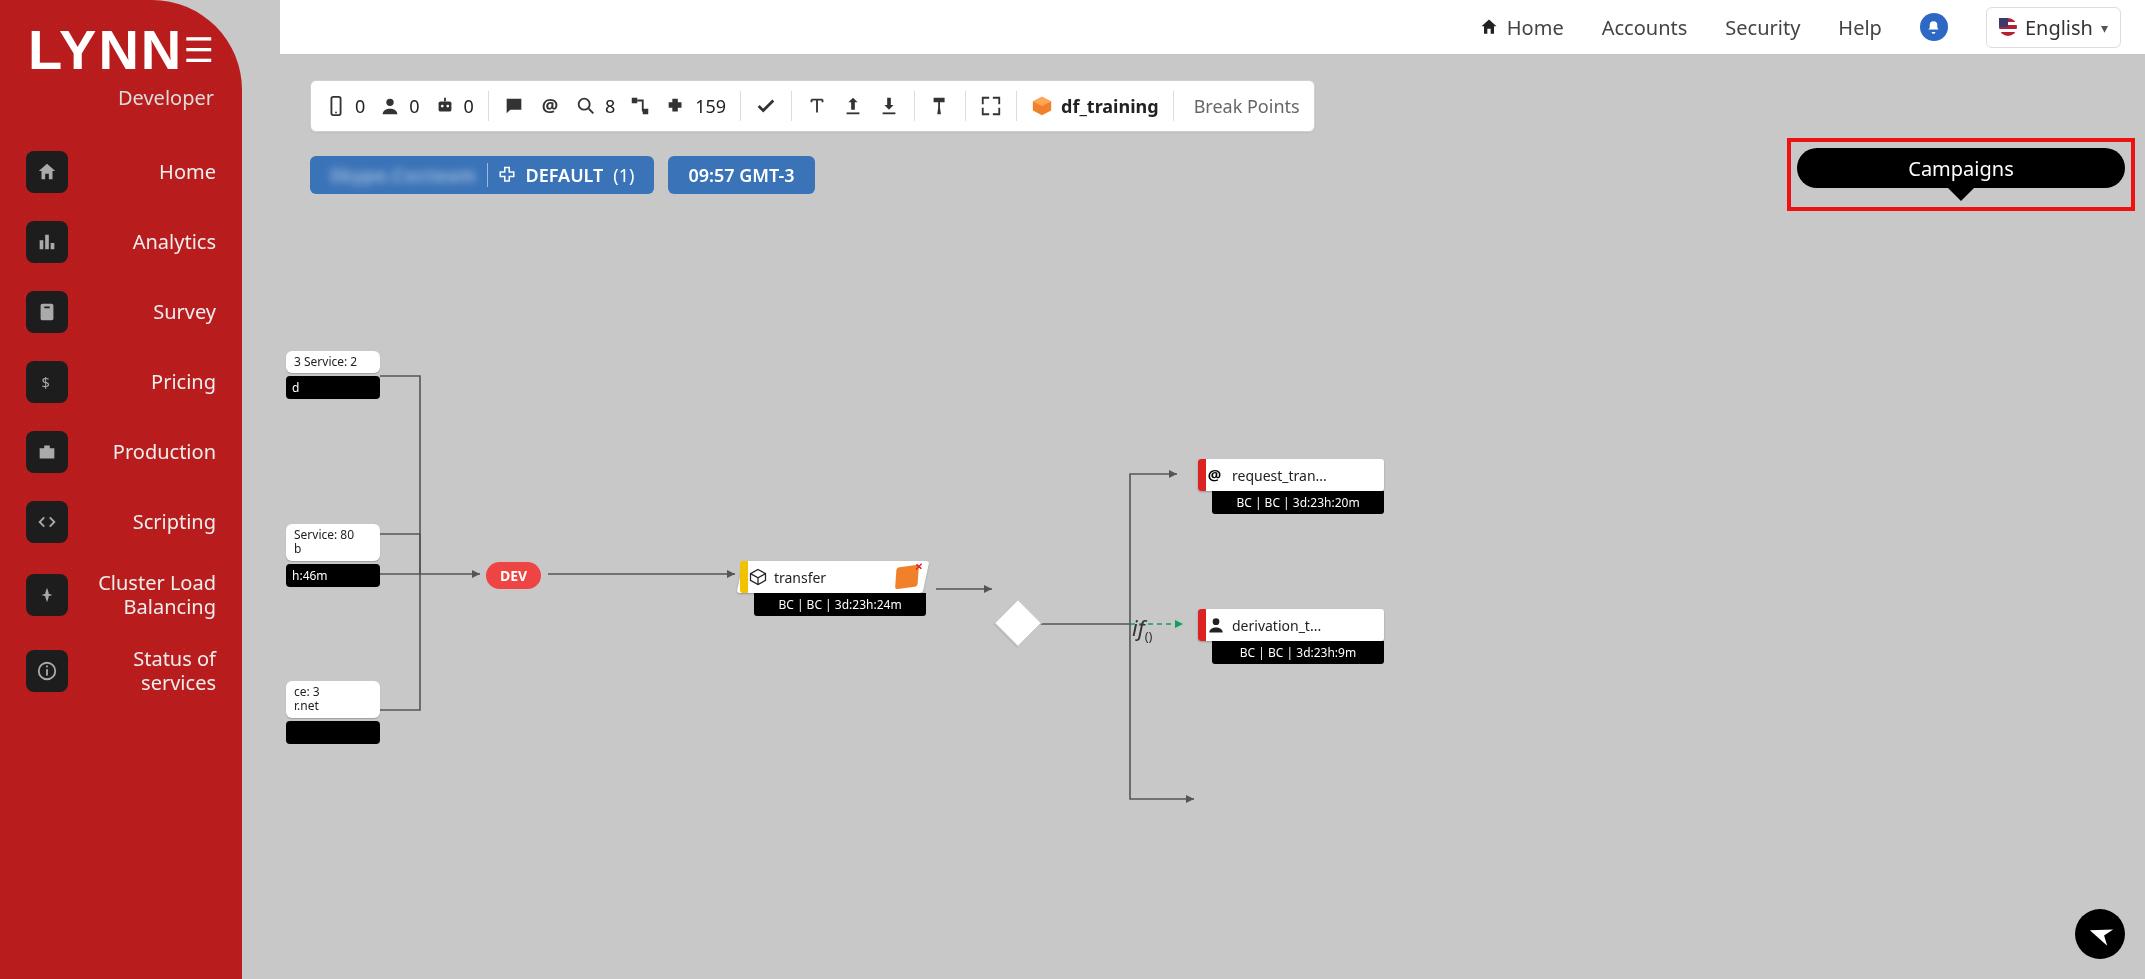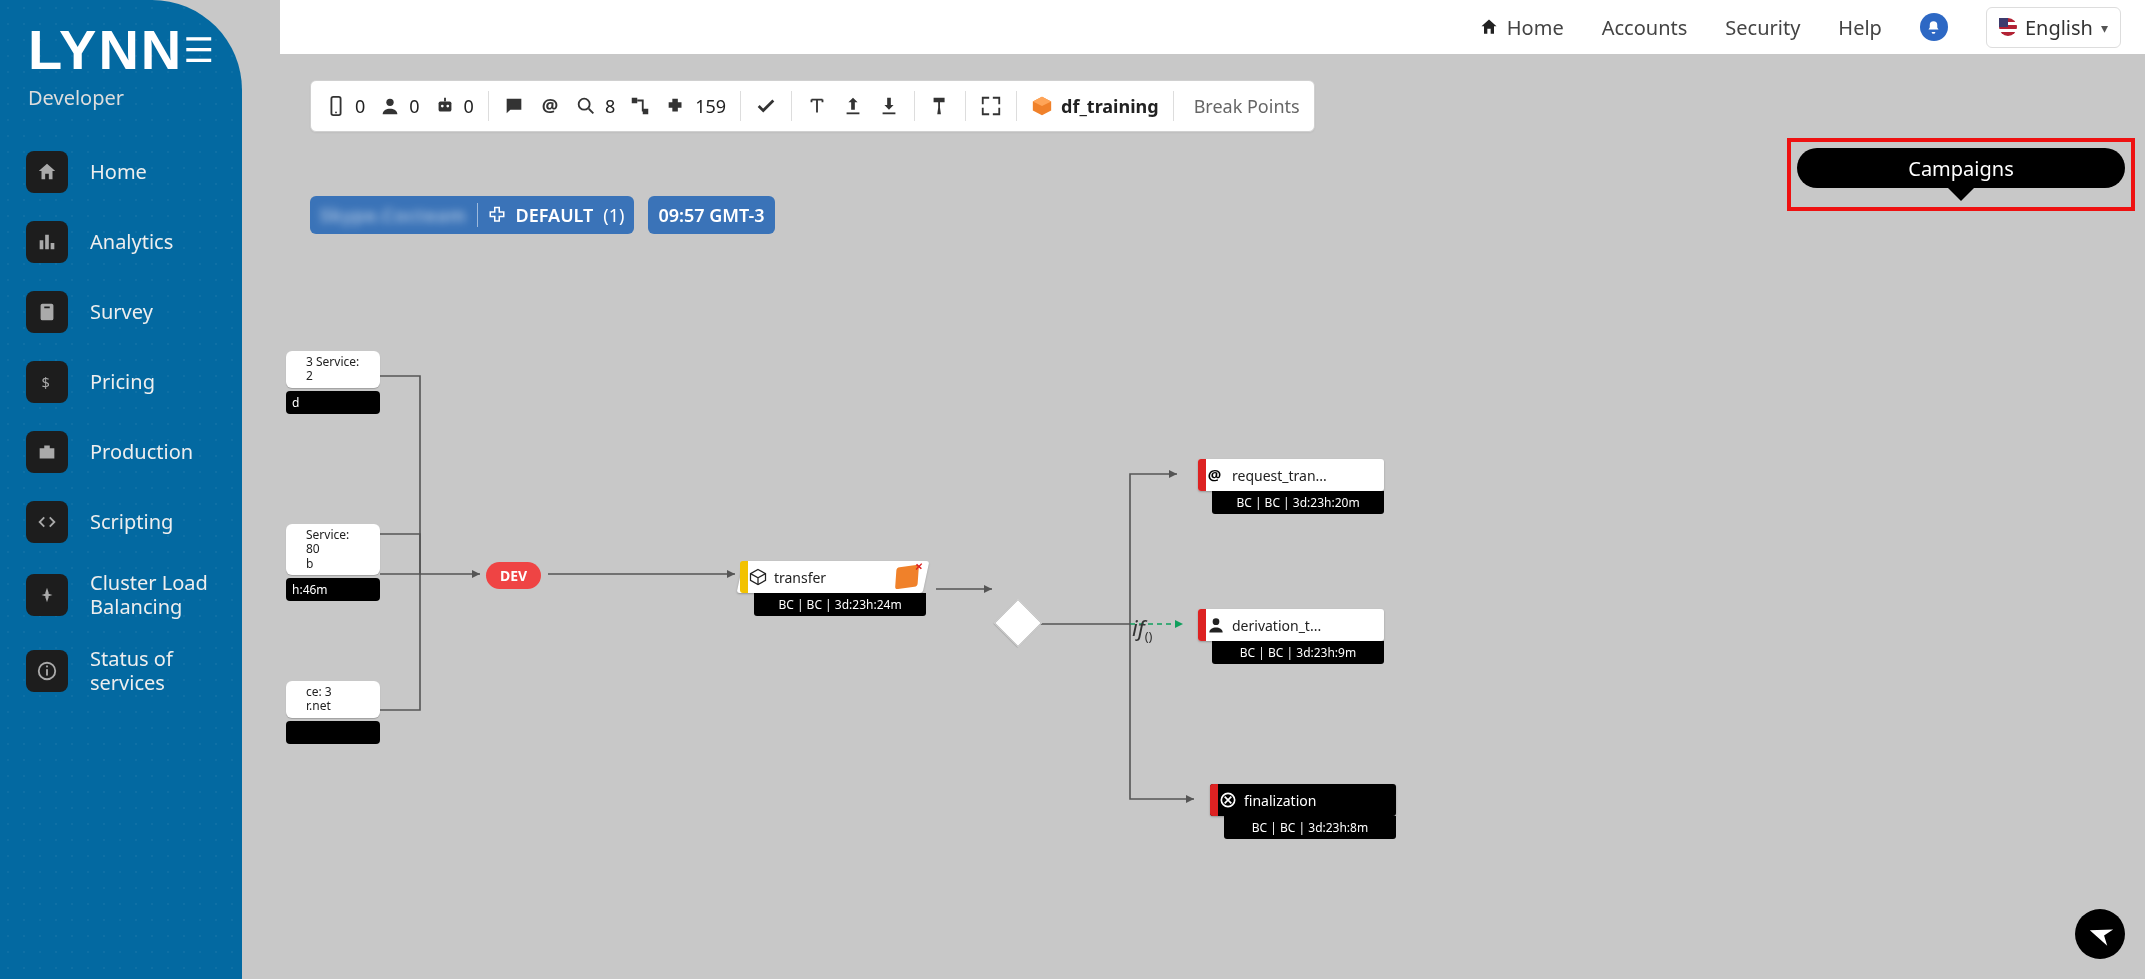--- a/index.html
+++ b/index.html
@@ -1,19 +1,19 @@
 <!DOCTYPE html>
 <html><head>
 <meta charset="utf-8">
 <style>
 * { margin: 0; padding: 0; box-sizing: border-box; font-family: system-ui, -apple-system, 'Segoe UI', Roboto, sans-serif; }
 html, body { width: 2145px; height: 979px; overflow: hidden; background: #c8c8c8; }
 
 
-.sidebar { position: absolute; left: 0; top: 0; width: 242px; height: 100%; background: #0369a1; color: #fff; border-top-right-radius: 90px; overflow: hidden; }
+.sidebar { position: absolute; left: 0; top: 0; width: 242px; height: 100%; background: #b91c1c; color: #fff; border-top-right-radius: 90px; overflow: hidden; text-align: right; }
 .sidebar::before { content: ""; position: absolute; inset: 0; background-image: radial-gradient(circle, rgba(255,255,255,0.08) 1px, transparent 1px); background-size: 16px 16px; opacity: 0.6; }
 .brand { position: relative; display: flex; align-items: center; justify-content: space-between; padding: 22px 28px 6px 28px; }
 .brand-logo { font-size: 56px; font-weight: 800; letter-spacing: 2px; line-height: 1; color: #fff; font-family: Arial, sans-serif; }
 .hamburger { font-size: 34px; color: #fff; line-height: 0.7; }
 .brand-sub { position: relative; padding: 0 28px 26px 28px; font-size: 20px; color: #ddd; }
 .nav { position: relative; list-style: none; padding: 0 18px; }
 .nav li { display: flex; align-items: center; gap: 22px; padding: 14px 8px; font-size: 20px; color: #eee; cursor: pointer; }
 .nav .icon-wrap { width: 42px; height: 42px; background: #1d1d1d; border-radius: 8px; display: flex; align-items: center; justify-content: center; color: #aaa; }
 .nav .icon-wrap svg { width: 22px; height: 22px; fill: #aaa; }
 .nav .label { flex: 1; line-height: 1.2; }
@@ -32,40 +32,40 @@
 .toolbar { position: absolute; left: 310px; top: 80px; background: #fff; border: 1px solid #d0d0d0; border-radius: 6px; display: flex; align-items: center; padding: 6px 14px; height: 52px; gap: 14px; box-shadow: 0 1px 2px rgba(0,0,0,.05); }
 .tb-item { display: flex; align-items: center; gap: 8px; font-size: 18px; color: #222; }
 .tb-item svg { width: 22px; height: 22px; fill: #333; }
 .tb-sep { width: 1px; height: 30px; background: #ddd; }
 .tb-cube { width: 22px; height: 22px; transform: rotate(0deg); }
 .tb-label { font-weight: 700; color: #222; }
 .tb-bp { font-size: 18px; color: #666; padding-left: 6px; cursor: pointer; }
 
 
 .pills { position: absolute; left: 310px; top: 156px; display: flex; gap: 14px; }
-.pill { background: #3a73b8; color: #fff; border-radius: 6px; padding: 6px 10px; height: 38px; display: flex; align-items: center; gap: 10px; font-size: 18px; font-weight: 600; margin-top: 40px; }
+.pill { background: #3a73b8; color: #fff; border-radius: 6px; padding: 6px 20px; height: 38px; display: flex; align-items: center; gap: 10px; font-size: 18px; font-weight: 600; }
 .pill .blur { filter: blur(4px); color: rgba(255,255,255,.6); letter-spacing: 1px; }
 .pill .bar { width: 1px; height: 24px; background: rgba(255,255,255,.5); }
 .pill svg { width: 18px; height: 18px; fill: #fff; }
 
 
 .prop-wrap { position: absolute; right: 10px; top: 138px; border: 4px solid #e11; padding: 6px; }
 .prop-btn { background: #000; color: #fff; border-radius: 22px; width: 328px; height: 40px; display: flex; align-items: center; justify-content: center; font-size: 20px; cursor: pointer; }
 .prop-ptr { width: 0; height: 0; border-left: 14px solid transparent; border-right: 14px solid transparent; border-top: 14px solid #000; margin: -1px auto 0 auto; }
 
 
 .canvas { position: absolute; left: 280px; top: 54px; right: 0; bottom: 0; }
 .canvas svg.lines { position: absolute; inset: 0; width: 100%; height: 100%; }
 .canvas svg.lines .edge { fill: none; stroke: #555; stroke-width: 1.6; }
 .canvas svg.lines .edge.green { stroke: #0f9f5c; stroke-dasharray: 5 4; }
 .canvas svg.lines .arrow { fill: #555; }
 .canvas svg.lines .arrow.green { fill: #0f9f5c; }
 
 .frag-node { position: absolute; width: 94px; }
-.frag-top { background: #fff; border-radius: 6px; padding: 4px 20px; font-size: 12px; color: #222; line-height: 1.2; box-shadow: 0 1px 1px rgba(0,0,0,.2); }
+.frag-top { background: #fff; border-radius: 6px; padding: 4px 8px; font-size: 12px; color: #222; line-height: 1.2; box-shadow: 0 1px 1px rgba(0,0,0,.2); }
 .frag-bot { background: #000; color: #fff; border-radius: 4px; padding: 3px 6px; font-size: 12px; margin-top: 3px; }
 
 .dev-pill { position: absolute; background: #ef4444; color: #fff; font-size: 14px; font-weight: 700; padding: 4px 14px; border-radius: 14px; }
 
 .flow-node { position: absolute; width: 186px; }
 .flow-head { background: #fff; border-radius: 3px; height: 32px; display: flex; align-items: center; padding: 0 8px; gap: 6px; font-size: 14px; color: #222; box-shadow: 0 1px 2px rgba(0,0,0,.25); position: relative; }
 .flow-head.yellow-skew { transform: skewX(-12deg); }
 .flow-head.yellow-skew > * { transform: skewX(12deg); }
 .flow-head .leftbar { position: absolute; left: 0; top: 0; bottom: 0; width: 8px; border-radius: 3px 0 0 3px; }
 .flow-head .leftbar.red { background: #d22; }
@@ -392,31 +392,20 @@
       <span class="leftbar red"></span>
       <span class="nodeicon"><svg viewBox="0 0 24 24">
             <circle cx="12" cy="8" r="4" fill="#222"></circle>
             <path d="M4 21c0-4 4-6 8-6s8 2 8 6z" fill="#222"></path>
           </svg></span>
       <span>derivation_t...</span>
     </div>
     <div class="flow-sub">BC | BC | 3d:23h:9m</div>
   </div>
 
-  <div class="flow-node dark" style="left:930px; top:730px">
-    <div class="flow-head">
-      <span class="leftbar red"></span>
-      <span class="nodeicon"><svg viewBox="0 0 24 24">
-            <circle cx="12" cy="12" r="8" fill="none" stroke="#fff" stroke-width="2"></circle>
-            <path d="M8 8l8 8M16 8l-8 8" stroke="#fff" stroke-width="2"></path>
-          </svg></span>
-      <span>finalization</span>
-    </div>
-    <div class="flow-sub">BC | BC | 3d:23h:8m</div>
-  </div>
 
 </div>
 
 <div class="fab">
   <svg viewBox="0 0 24 24">
       <path d="M2 12l20-8-6 8 6 8-20-8z"></path>
     </svg>
 </div>
 
 </body></html>

